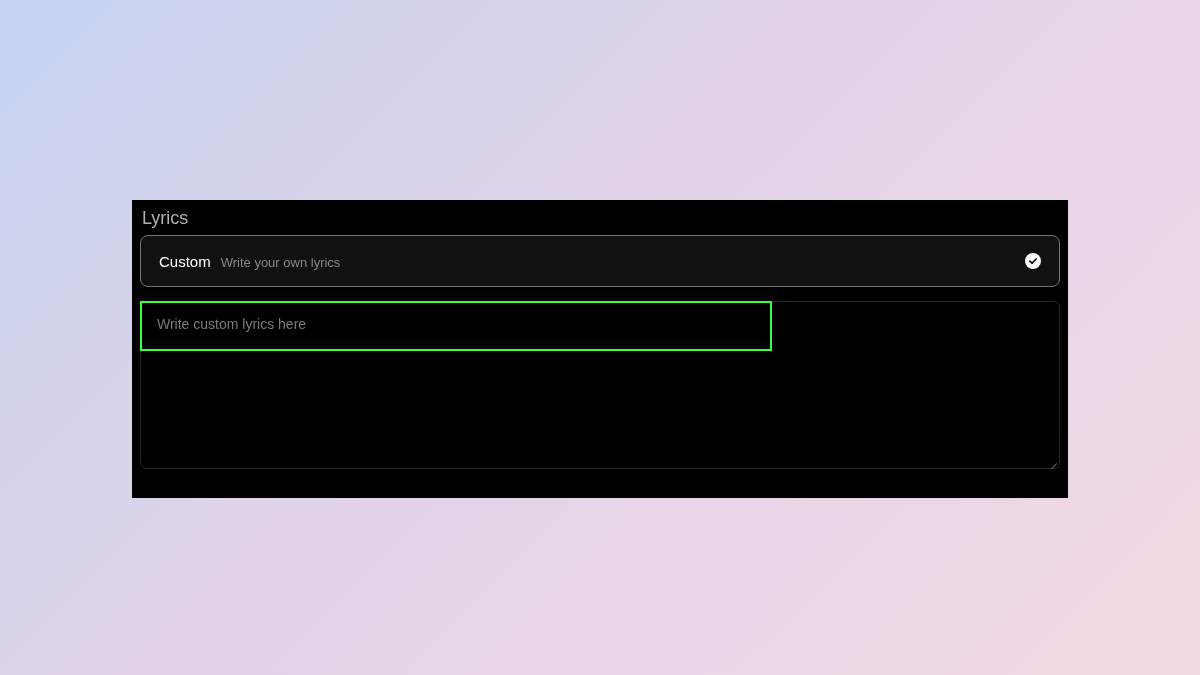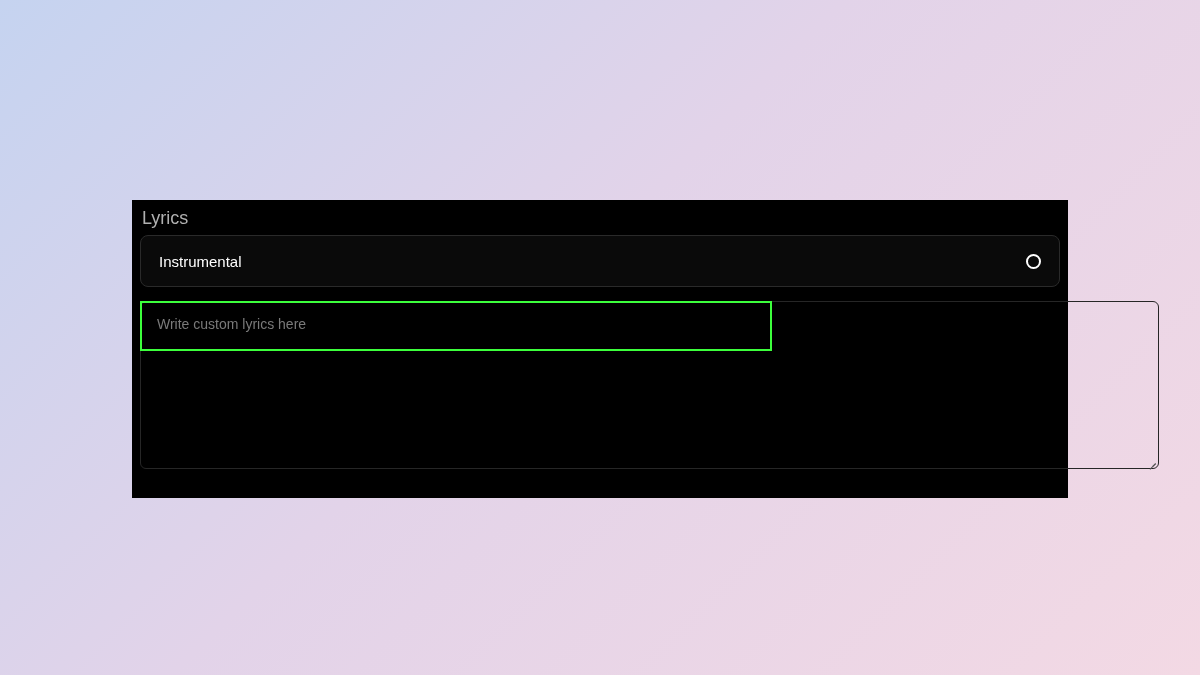--- a/index.html
+++ b/index.html
@@ -82,21 +82,21 @@
   .radio-empty {
     width: 15px;
     height: 15px;
     border-radius: 50%;
     border: 2px solid #ffffff;
     box-sizing: border-box;
   }
   .textarea-wrap {
     position: relative;
     margin-top: 14px;
-    width: 1019px;
+    width: 920px;
     height: 168px;
     border: 1px solid #262626;
     border-radius: 6px;
     box-sizing: border-box;
   }
   .lyrics-textarea {
     width: 100%;
     height: 100%;
     background: transparent;
     border: none;
@@ -152,27 +152,32 @@
 </style>
 </head>
 <body>
 
 <div class="panel">
 
   <div class="section-label">Lyrics</div>
 
   <div class="options-row">
 
+    <div class="option-card selected">
+      <div class="option-left">
+        <span class="option-title">Custom</span>
+        <span class="option-subtitle">Write your own lyrics</span>
+      </div>
+      <span class="radio-filled">
+        <svg viewBox="0 0 12 12">
+            <path d="M2.2 6.2 L4.8 8.6 L9.8 3.6" fill="none" stroke="#000" stroke-width="2" stroke-linecap="round" stroke-linejoin="round"></path>
+          </svg>
+      </span>
+    </div>
 
-    <div class="option-card">
-      <div class="option-left">
-        <span class="option-title">Instrumental</span>
-      </div>
-      <span class="radio-empty"></span>
-    </div>
 
   </div>
 
   <div class="textarea-wrap">
     <textarea class="lyrics-textarea" placeholder="Write custom lyrics here" style=""></textarea>
     <div class="highlight-box"></div>
     <div class="resize-handle"></div>
   </div>
 
 </div>

